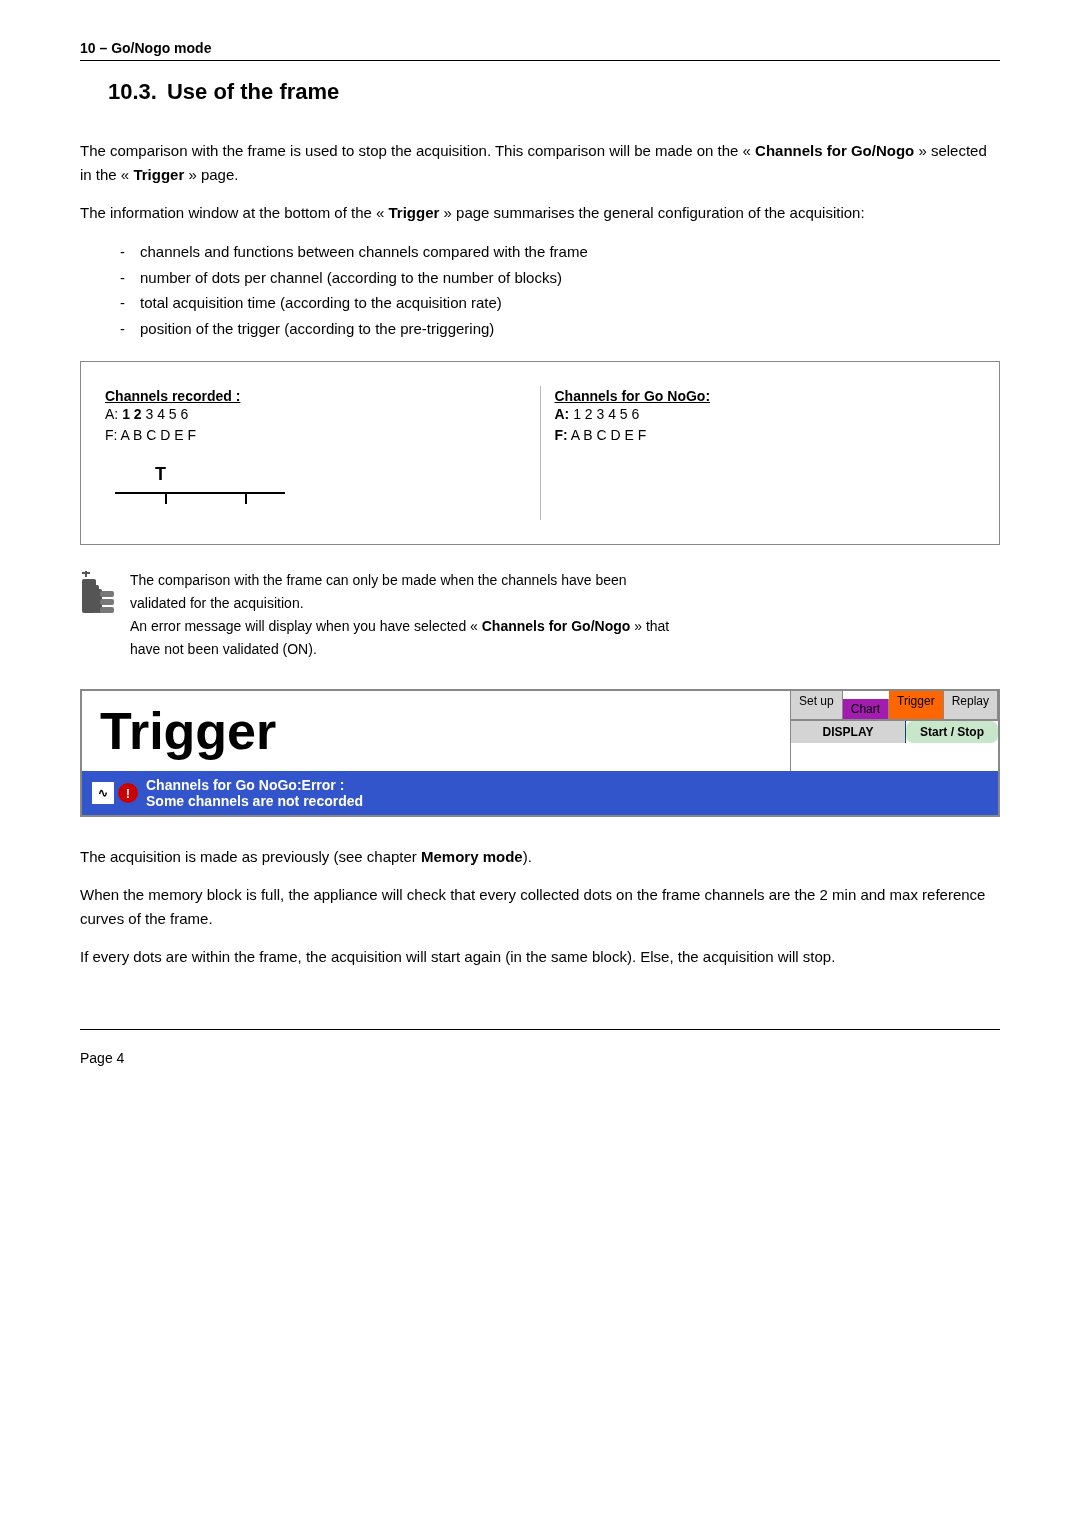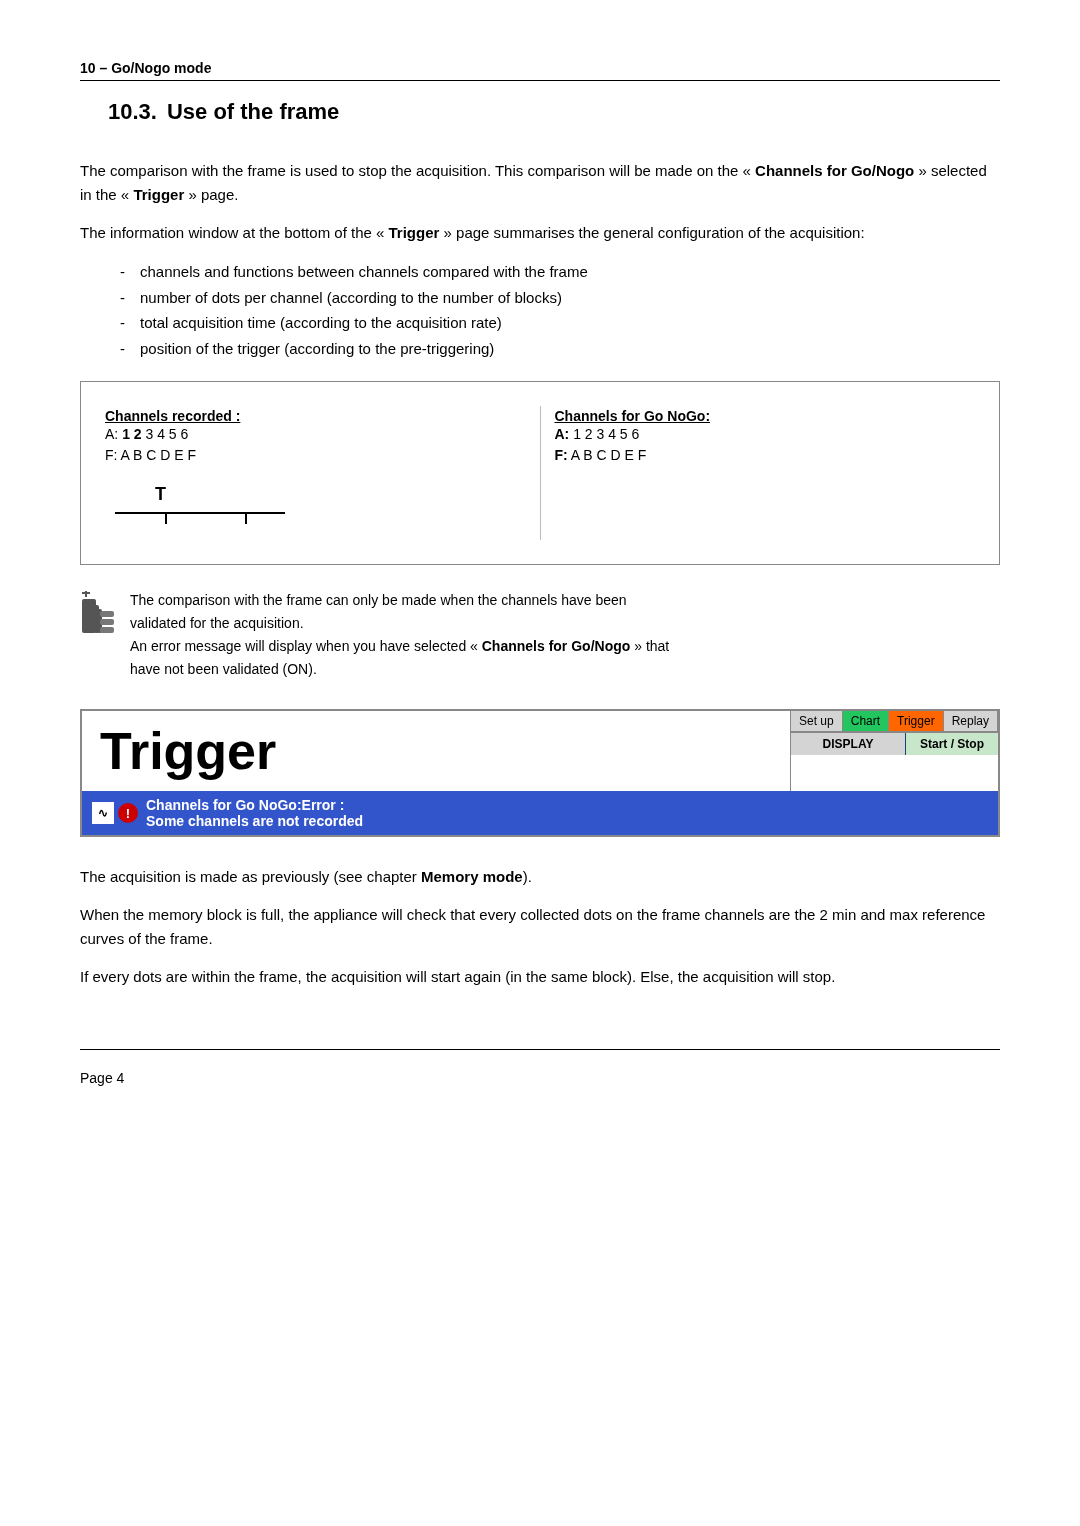--- a/index.html
+++ b/index.html
@@ -11,21 +11,20 @@
       width: 1080px;
       min-height: 1526px;
       padding: 40px 80px 40px 80px;
     }
     .section-header {
       font-size: 14px;
       font-weight: bold;
       border-bottom: 1.5px solid #000;
       padding-bottom: 4px;
       margin-bottom: 18px;
-      margin-top: 20px;
     }
     .section-title {
       font-size: 22px;
       font-weight: bold;
       margin-bottom: 18px;
     }
     .body-text {
       font-size: 15px;
       line-height: 1.6;
       margin-bottom: 14px;
@@ -174,21 +173,22 @@
     }
     .trigger-tab {
       padding: 3px 8px;
       font-size: 12px;
       border-right: 1px solid #888;
       background: #d4d4d4;
       cursor: pointer;
       white-space: nowrap;
     }
     .trigger-tab.chart-tab {
-      background: #22c55e;
+      background: #a21caf;
+      margin-top: 8px;
     }
     .trigger-tab.trigger-tab-active {
       background: #ff6600;
     }
     .trigger-bottom-row {
       display: flex;
       border-top: 1px solid #888;
     }
     .trigger-display-btn {
       padding: 4px 18px;
@@ -199,20 +199,21 @@
       flex: 1;
       text-align: center;
     }
     .trigger-startstop-btn {
       padding: 4px 14px;
       font-size: 12px;
       font-weight: bold;
       background: #c8e6c9;
       text-align: center;
       min-width: 90px;
+      border-radius: 7px;
     }
     .trigger-error-bar {
       background: #3355cc;
       color: #fff;
       display: flex;
       align-items: center;
       padding: 6px 10px;
       gap: 8px;
       font-size: 14px;
       font-weight: bold;

